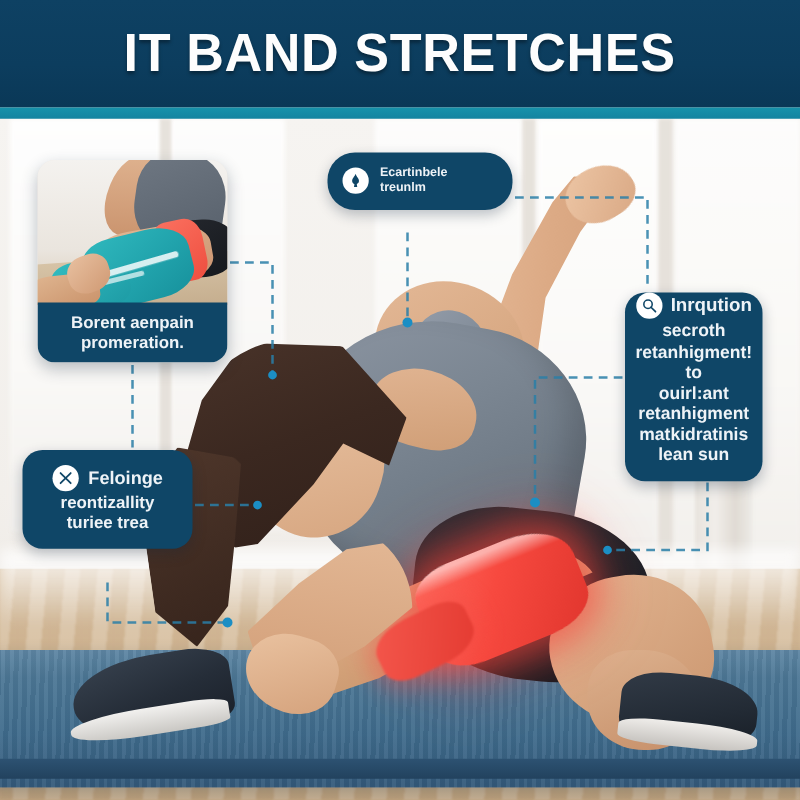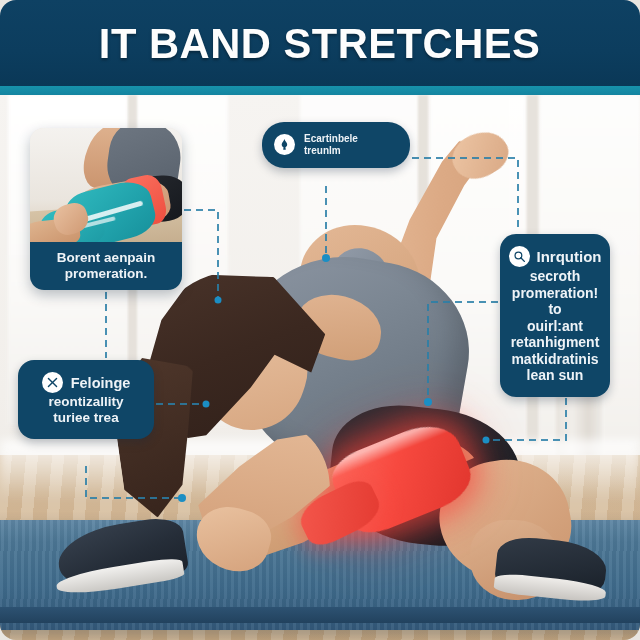--- a/index.html
+++ b/index.html
@@ -9,21 +9,20 @@
     background:#e9e6e1;
     overflow:hidden;
     position:relative;
   }
 
   #poster {
     position:relative;
     width:640px; height:640px;
     overflow:hidden;
     background:#efece7;
-    border-radius:16px;
   }
 
   
   .scene { position:absolute; inset:0; }
 
   .wall {
     position:absolute; left:0; top:93px; right:0; bottom:0;
     background:
       linear-gradient(180deg,#f6f4f1 0%,#f2efeb 55%,#eae6e0 100%);
   }
@@ -270,21 +269,21 @@
     left:262px; top:122px; width:148px;
     padding:11px 14px 11px 12px;
     border-radius:22px;
     display:flex; align-items:center; gap:9px;
   }
   .pill .txt { font-size:10px; font-weight:600; }
 
   
   .right-box {
     left:500px; top:234px; width:110px;
-    padding:12px 8px 13px;
+    padding:0 8px 13px;
     text-align:center;
   }
   .right-box .firstline {
     display:flex; align-items:center; justify-content:center; gap:7px;
     margin-bottom:1px;
   }
   .right-box .txt { font-size:14px; font-weight:600; }
   .right-box .lead { font-size:15px; font-weight:700; }
 
   
@@ -514,21 +513,21 @@
     <div class="firstline">
       <span class="cicon">
         <svg width="13" height="13" viewBox="0 0 24 24" aria-hidden="true">
           <circle cx="10" cy="10" r="6.2" fill="none" stroke="#0f4667" stroke-width="2.3"></circle>
           <line x1="14.4" y1="14.4" x2="21" y2="21" stroke="#0f4667" stroke-width="2.6" stroke-linecap="round"></line>
         </svg>
       </span>
       <span class="lead">Inrqution</span>
     </div>
     <div class="txt">secroth</div>
-    <div class="txt">promeration! to</div>
+    <div class="txt">retanhigment! to</div>
     <div class="txt">ouirl:ant</div>
     <div class="txt">retanhigment</div>
     <div class="txt">matkidratinis</div>
     <div class="txt">lean sun</div>
   </div>
 
   <div class="callout left-box">
     <div class="firstline">
       <span class="cicon">
         <svg width="13" height="13" viewBox="0 0 24 24" aria-hidden="true">

